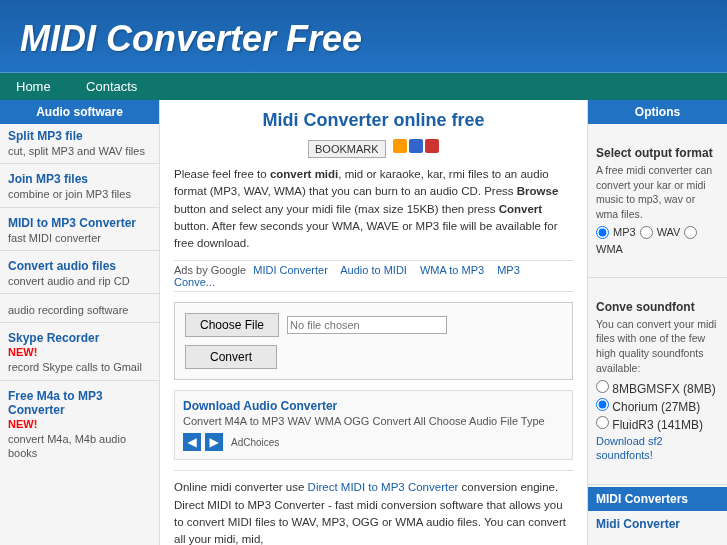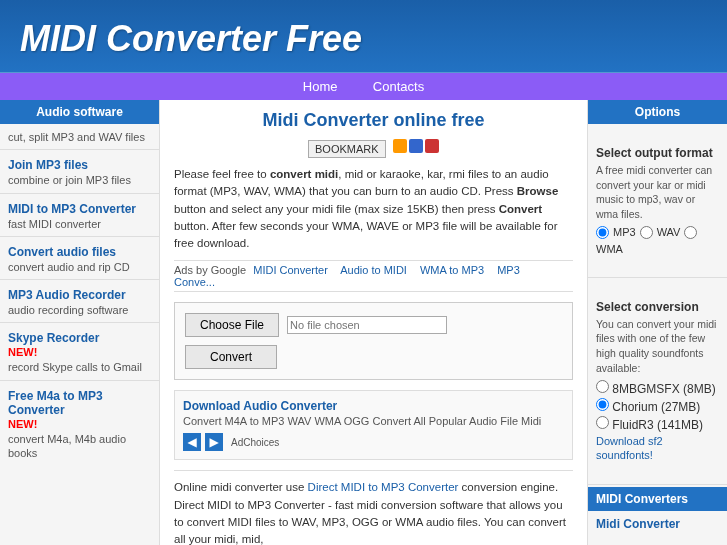--- a/index.html
+++ b/index.html
@@ -13,23 +13,22 @@
     #header h1 {
       color: #fff;
       font-size: 36px;
       font-weight: bold;
       font-style: italic;
       text-shadow: 1px 1px 2px rgba(0,0,0,0.3);
     }
 
     
     #nav {
-      background: #8b5cf6;
+      background: #0f766e;
       padding: 6px 0;
-      text-align: center;
       border-top: 1px solid #5599d0;
     }
     #nav a {
       color: #fff;
       text-decoration: none;
       padding: 4px 16px;
       font-size: 13px;
     }
 
     
@@ -296,20 +295,21 @@
   <a href="#">Home</a>
   <a href="#">Contacts</a>
 </div>
 
 <div id="main-container">
 
   <div id="sidebar">
     <div class="sidebar-header">Audio software</div>
 
     <div class="sidebar-item">
+      <a href="#">Split MP3 file</a>
       <p>cut, split MP3 and WAV files</p>
     </div>
     <div class="sidebar-divider"></div>
 
     <div class="sidebar-item">
       <a href="#">Join MP3 files</a>
       <p>combine or join MP3 files</p>
     </div>
     <div class="sidebar-divider"></div>
 
@@ -319,21 +319,20 @@
     </div>
     <div class="sidebar-divider"></div>
 
     <div class="sidebar-item">
       <a href="#">Convert audio files</a>
       <p>convert audio and rip CD</p>
     </div>
     <div class="sidebar-divider"></div>
 
     <div class="sidebar-item">
-      <a href="#">MP3 Audio Recorder</a>
       <p>audio recording software</p>
     </div>
     <div class="sidebar-divider"></div>
 
     <div class="sidebar-item">
       <a href="#">Skype Recorder</a>
       <span class="new-badge">NEW!</span>
       <p>record Skype calls to Gmail</p>
     </div>
     <div class="sidebar-divider"></div>
@@ -372,21 +371,21 @@
     <div class="file-area">
       <div class="file-row">
         <button class="choose-file-btn">Choose File</button>
         <input type="text" style="width: 160px; font-size: 11px; border: 1px solid rgb(170, 170, 170); padding: 2px;" placeholder="No file chosen">
       </div>
       <button class="convert-btn">Convert</button>
     </div>
 
     <div class="ad-block">
       <a href="#">Download Audio Converter</a>
-      <p>Convert M4A to MP3 WAV WMA OGG Convert All Popular Audio File Midi</p>
+      <p>Convert M4A to MP3 WAV WMA OGG Convert All Choose Audio File Type</p>
       <div class="ad-nav">
         <button class="ad-nav-btn">◀</button>
         <button class="ad-nav-btn">▶</button>
         <span class="ad-choices">AdChoices</span>
       </div>
     </div>
 
     <div class="bottom-text">
       <span>Online midi converter use </span><a href="#">Direct MIDI to MP3 Converter</a><span> conversion engine. Direct MIDI to MP3 Converter - fast midi conversion software that allows you to convert MIDI files to WAV, MP3, OGG or WMA audio files. You can convert all your midi, mid,</span>
     </div>
@@ -402,21 +401,21 @@
         <input type="radio" name="format" value="MP3" checked="" style="">
         <label>MP3</label>
         <input type="radio" name="format" value="WAV" style="">
         <label>WAV</label>
         <input type="radio" name="format" value="WMA" style="">
         <label>WMA</label>
       </div>
     </div>
 
     <div class="right-section">
-      <h4>Select conversion</h4>
+      <h4>Conve soundfont</h4>
       <p>You can convert your midi files with one of the few high quality soundfonts available:</p>
       <div>
         <div style="margin-bottom:2px;">
           <input type="radio" name="soundfont" value="8MB" style="">
           <label>8MBGMSFX (8MB)</label>
         </div>
         <div style="margin-bottom:2px;">
           <input type="radio" name="soundfont" value="chorium" checked="" style="">
           <label>Chorium (27MB)</label>
         </div>

